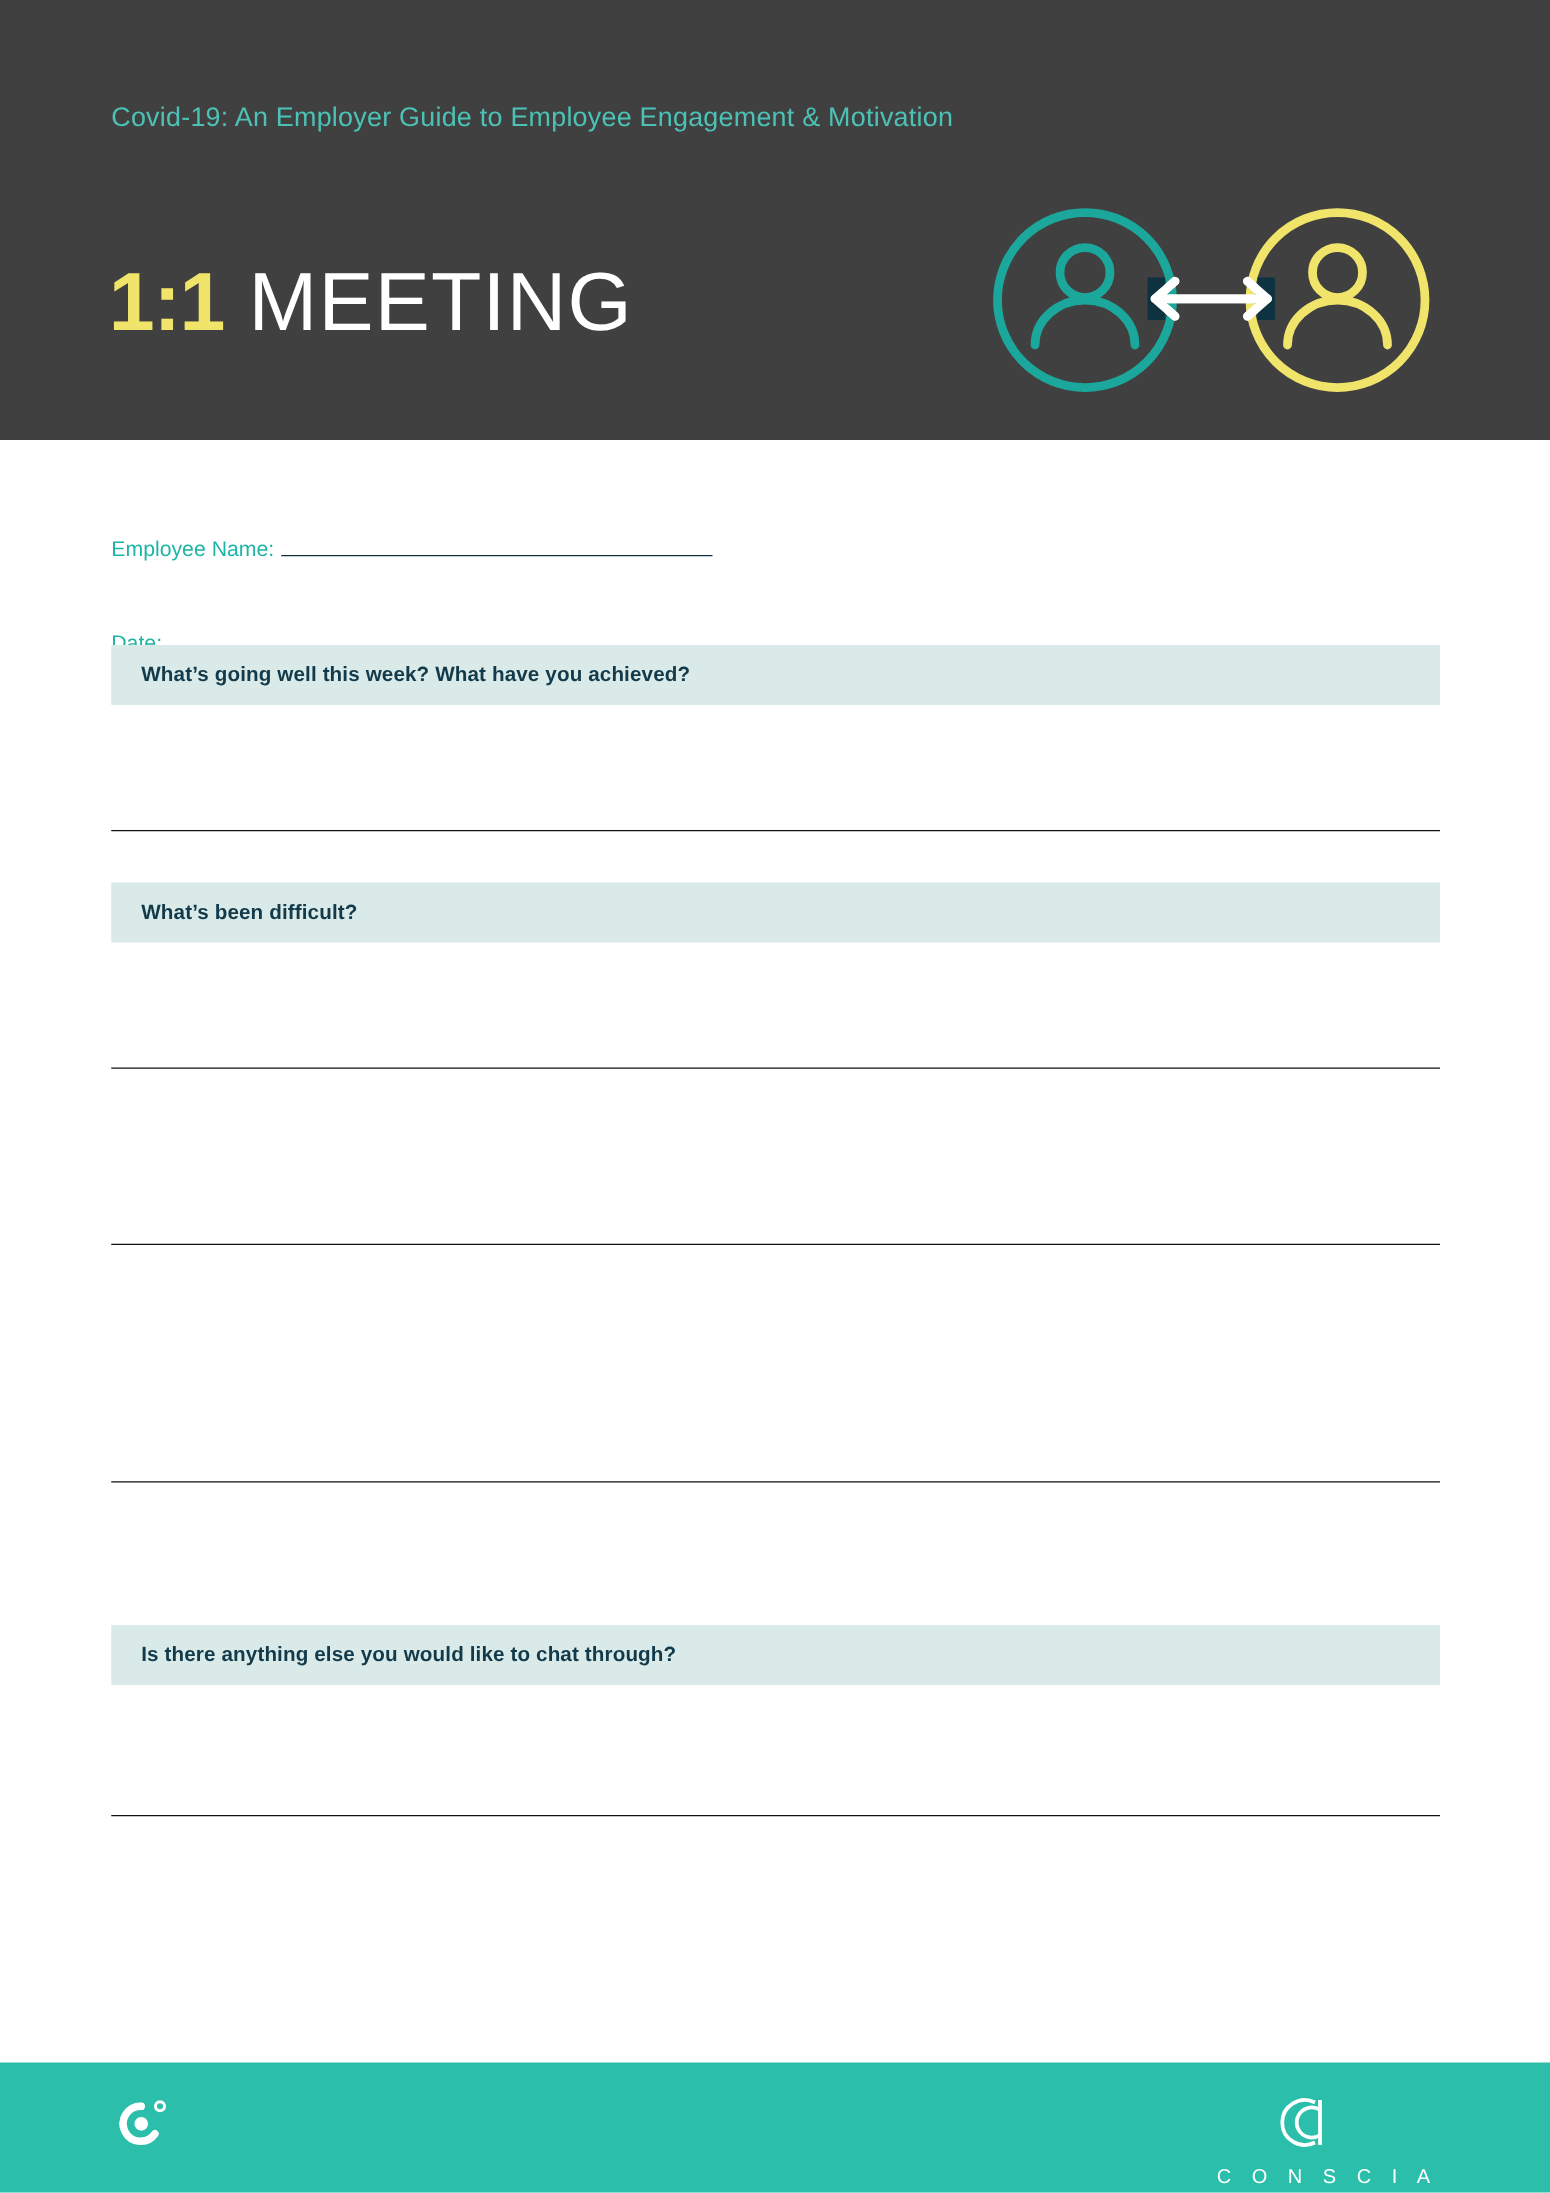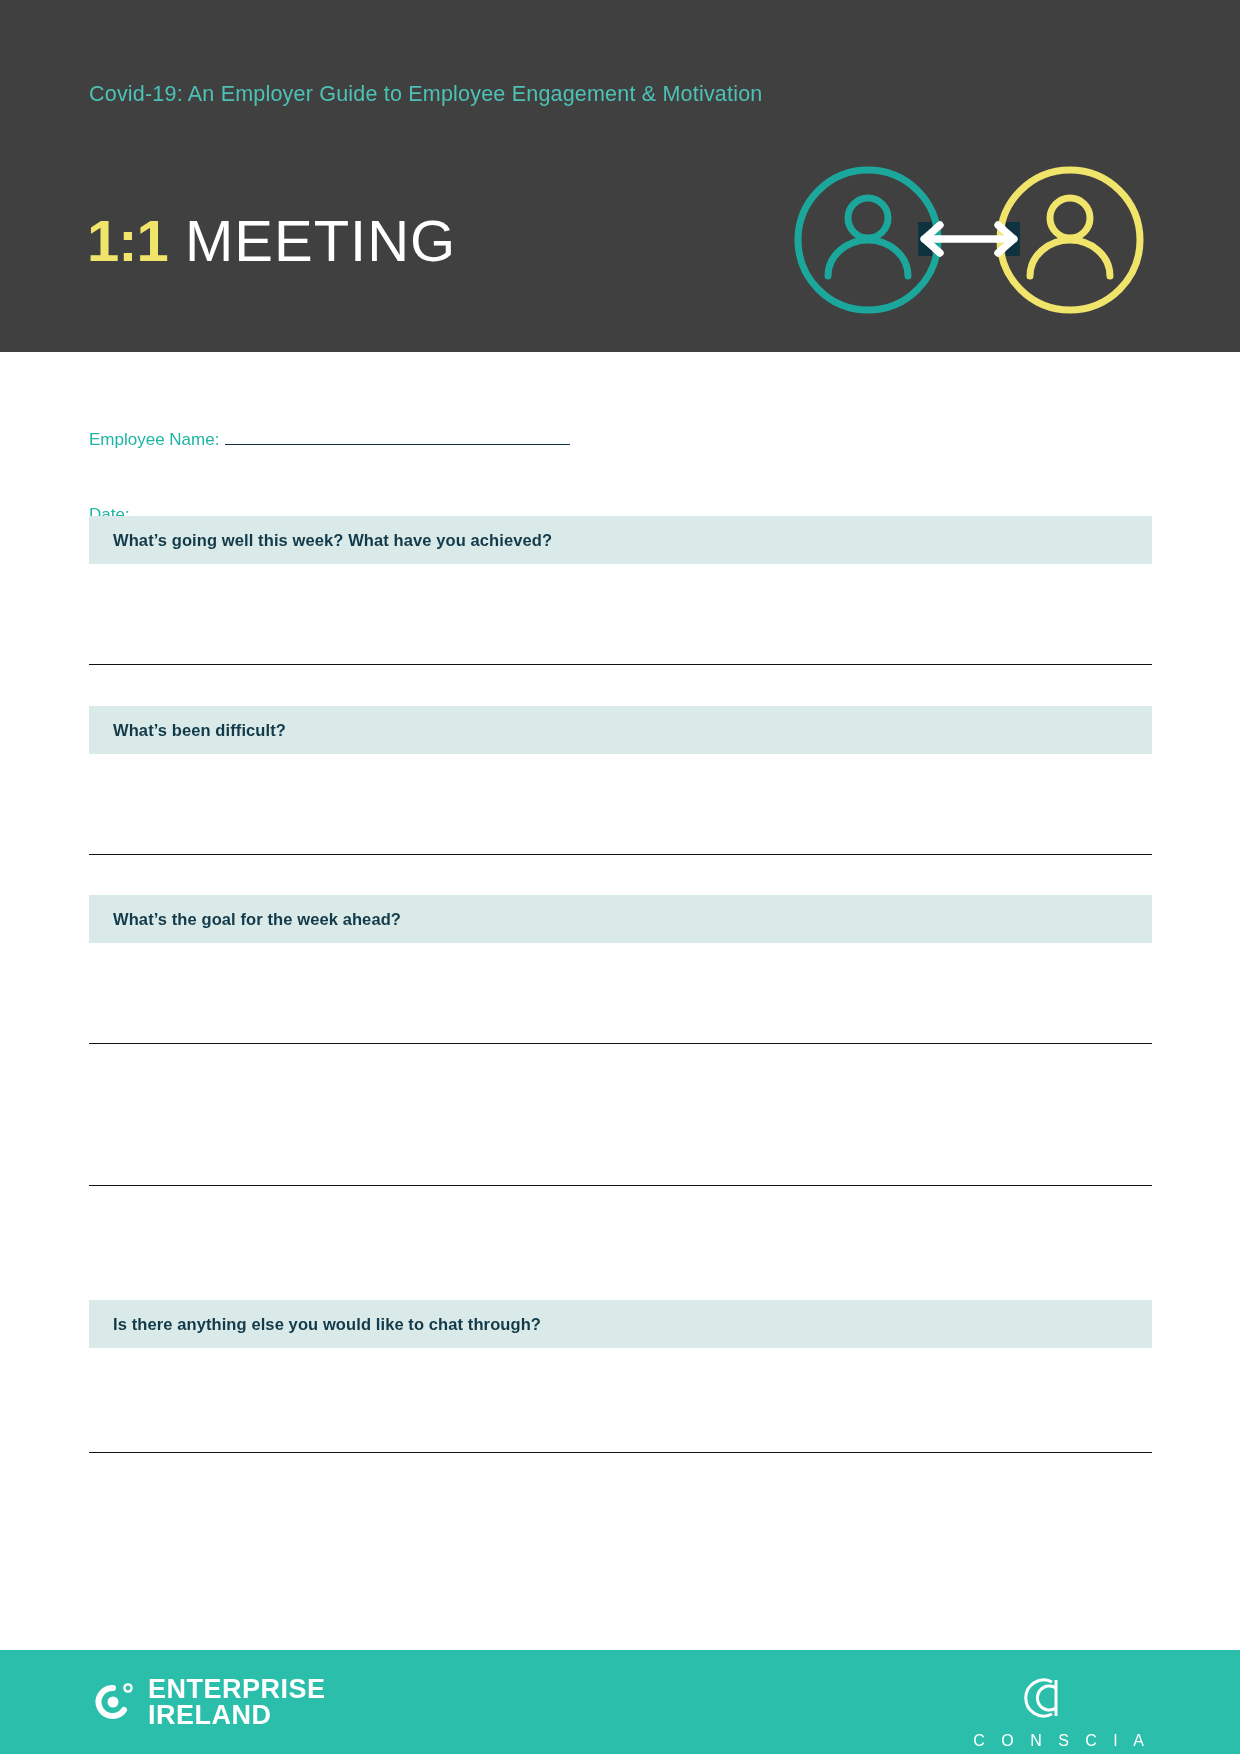--- a/index.html
+++ b/index.html
@@ -29,21 +29,21 @@
     top: 82px;
     font-size: 21.5px;
     color: #4cc2b6;
     letter-spacing: 0.2px;
     font-weight: 400;
   }
   .header-title {
     position: absolute;
     left: 87px;
     top: 205px;
-    font-size: 58px;
+    font-size: 66px;
     line-height: 72px;
     color: #ffffff;
     font-weight: 400;
     letter-spacing: 1px;
     white-space: nowrap;
   }
   .header-title .accent {
     color: #f0e46a;
     font-weight: 700;
     letter-spacing: -1px;
@@ -207,23 +207,20 @@
   </div>
 
   <div class="qblock" style="top:354px;">
     <div class="qbar">
       <span class="qbar-text">What’s been difficult?</span>
     </div>
     <div class="answer-area"></div>
   </div>
 
   <div class="qblock" style="top:543px;">
-    <div class="qbar">
-      <span class="qbar-text">What’s the goal for the week ahead?</span>
-    </div>
     <div class="answer-area"></div>
   </div>
 
   <div class="qblock" style="top:733px;">
     <div class="answer-area"></div>
   </div>
 
   <div class="qblock" style="top:948px;">
     <div class="qbar">
       <span class="qbar-text">Is there anything else you would like to chat through?</span>
@@ -235,24 +232,20 @@
 
 <div class="footer"></div>
 
 <div class="ei-logo">
   <span class="ei-mark">
     <svg width="46" height="46" viewBox="0 0 46 46" xmlns="http://www.w3.org/2000/svg">
       <path d="M23 9 A14 14 0 1 0 34 31" fill="none" stroke="#ffffff" stroke-width="6" stroke-linecap="round"></path>
       <circle cx="23" cy="23" r="5.5" fill="#ffffff"></circle>
       <circle cx="38" cy="9" r="3.6" fill="none" stroke="#ffffff" stroke-width="2.4"></circle>
     </svg>
-  </span>
-  <span class="ei-words">
-    <span style="display:block">ENTERPRISE</span>
-    <span style="display:block">IRELAND</span>
   </span>
 </div>
 
 <div class="conscia">
   <span>
     <svg width="58" height="52" viewBox="0 0 58 52" xmlns="http://www.w3.org/2000/svg">
       <path d="M40 10 A18 18 0 1 0 40 42" fill="none" stroke="#ffffff" stroke-width="3"></path>
       <path d="M44 16 A12 12 0 1 0 44 36" fill="none" stroke="#ffffff" stroke-width="3"></path>
       <line x1="44" y1="8" x2="44" y2="44" stroke="#ffffff" stroke-width="3"></line>
     </svg>

